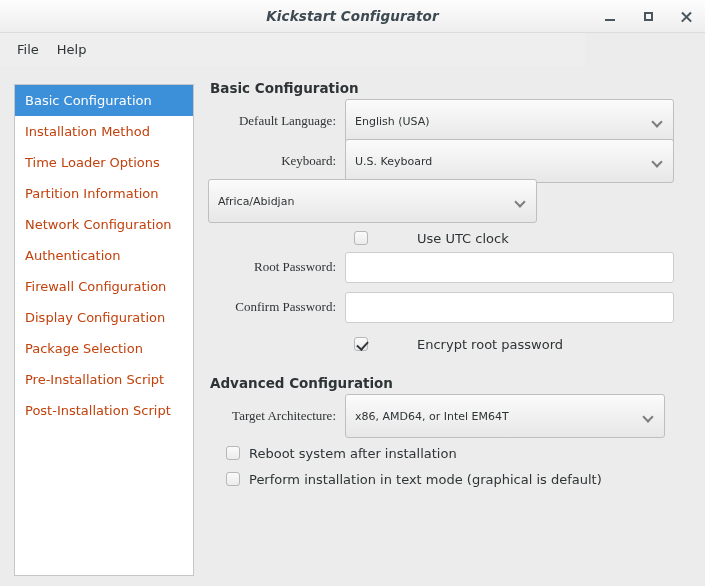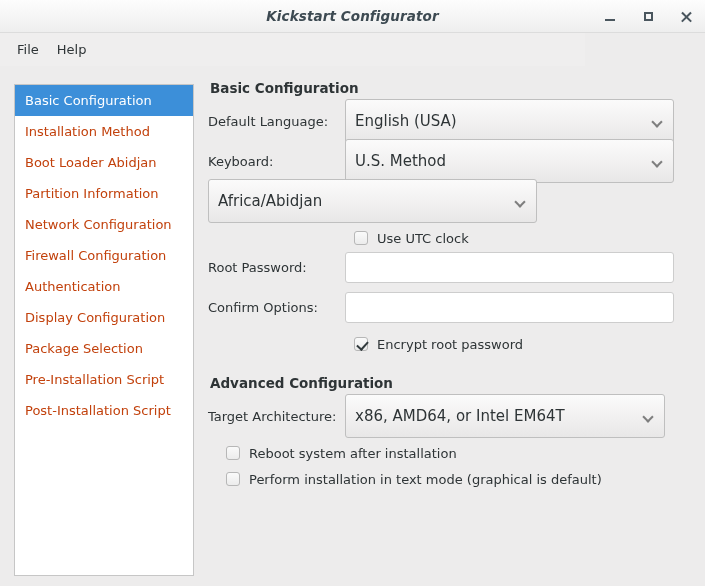--- a/index.html
+++ b/index.html
@@ -142,40 +142,41 @@
     margin: 0 0 9px 2px;
   }
   .form-row {
     display: flex;
     align-items: center;
     height: 32px;
     margin-bottom: 8px;
   }
   .form-label {
     width: 137px;
-    text-align: left;
+    text-align: right;
     padding-right: 9px;
     font-size: 13px;
     color: #2e3436;
     box-sizing: border-box;
     white-space: nowrap;
+    font-family: Liberation Serif, serif;
   }
 
   
   .combo {
     position: relative;
     height: 44px;
     background: linear-gradient(to bottom, #fbfbfb 0%, #f2f1f1 50%, #e8e7e7 100%);
     border: 1px solid #bfbfbf;
     border-radius: 3px;
     box-sizing: border-box;
     display: flex;
     align-items: center;
     padding-left: 9px;
-    font-size: 15px;
+    font-size: 11px;
     color: #2e3436;
     cursor: pointer;
     white-space: nowrap;
     overflow: hidden;
   }
   .combo .chev {
     position: absolute;
     right: 11px;
     top: 50%;
     margin-top: -3px;
@@ -208,21 +209,21 @@
     font-family: inherit;
   }
 
   
   .check-row {
     display: flex;
     align-items: center;
     height: 26px;
     cursor: pointer;
   }
-  .check-row.indent-combo { padding-left: 146px; }
+  .check-row.indent-combo { padding-left: 146px; gap: 40px; }
   .check-row.indent-low   { padding-left: 18px; text-align: center; }
   .checkbox {
     position: relative;
     width: 14px; height: 14px;
     border: 1px solid #b7b7b7;
     border-radius: 3px;
     background: linear-gradient(to bottom, #fafafa, #ececec);
     box-sizing: border-box;
     flex: 0 0 auto;
   }
@@ -262,25 +263,25 @@
 </div>
 
 <div class="menubar">
   <div class="menu-item">File</div>
   <div class="menu-item">Help</div>
 </div>
 
 <div class="sidebar">
   <div class="side-item selected">Basic Configuration</div>
   <div class="side-item">Installation Method</div>
-  <div class="side-item">Boot Loader Abidjan</div>
+  <div class="side-item">Time Loader Options</div>
   <div class="side-item">Partition Information</div>
   <div class="side-item">Network Configuration</div>
+  <div class="side-item">Authentication</div>
   <div class="side-item">Firewall Configuration</div>
-  <div class="side-item">Authentication</div>
   <div class="side-item">Display Configuration</div>
   <div class="side-item">Package Selection</div>
   <div class="side-item">Pre-Installation Script</div>
   <div class="side-item">Post-Installation Script</div>
 </div>
 
 <div class="content">
 
   <div class="section-title">Basic Configuration</div>
 
@@ -288,21 +289,21 @@
     <div class="form-label">Default Language:</div>
     <div class="combo combo-lang">
       <span>English (USA)</span>
       <span class="chev"></span>
     </div>
   </div>
 
   <div class="form-row">
     <div class="form-label">Keyboard:</div>
     <div class="combo combo-kbd">
-      <span>U.S. Method</span>
+      <span>U.S. Keyboard</span>
       <span class="chev"></span>
     </div>
   </div>
 
   <div class="form-row">
     <div class="combo combo-tz">
       <span>Africa/Abidjan</span>
       <span class="chev"></span>
     </div>
   </div>
@@ -311,21 +312,21 @@
     <span class="checkbox"></span>
     <span class="check-label">Use UTC clock</span>
   </div>
 
   <div class="form-row">
     <div class="form-label">Root Password:</div>
     <input class="entry" type="password" placeholder="" style="">
   </div>
 
   <div class="form-row">
-    <div class="form-label">Confirm Options:</div>
+    <div class="form-label">Confirm Password:</div>
     <input class="entry" type="password" placeholder="" style="">
   </div>
 
   <div class="check-row indent-combo">
     <span class="checkbox checked"></span>
     <span class="check-label">Encrypt root password</span>
   </div>
 
   <div class="adv-gap"></div>
 

